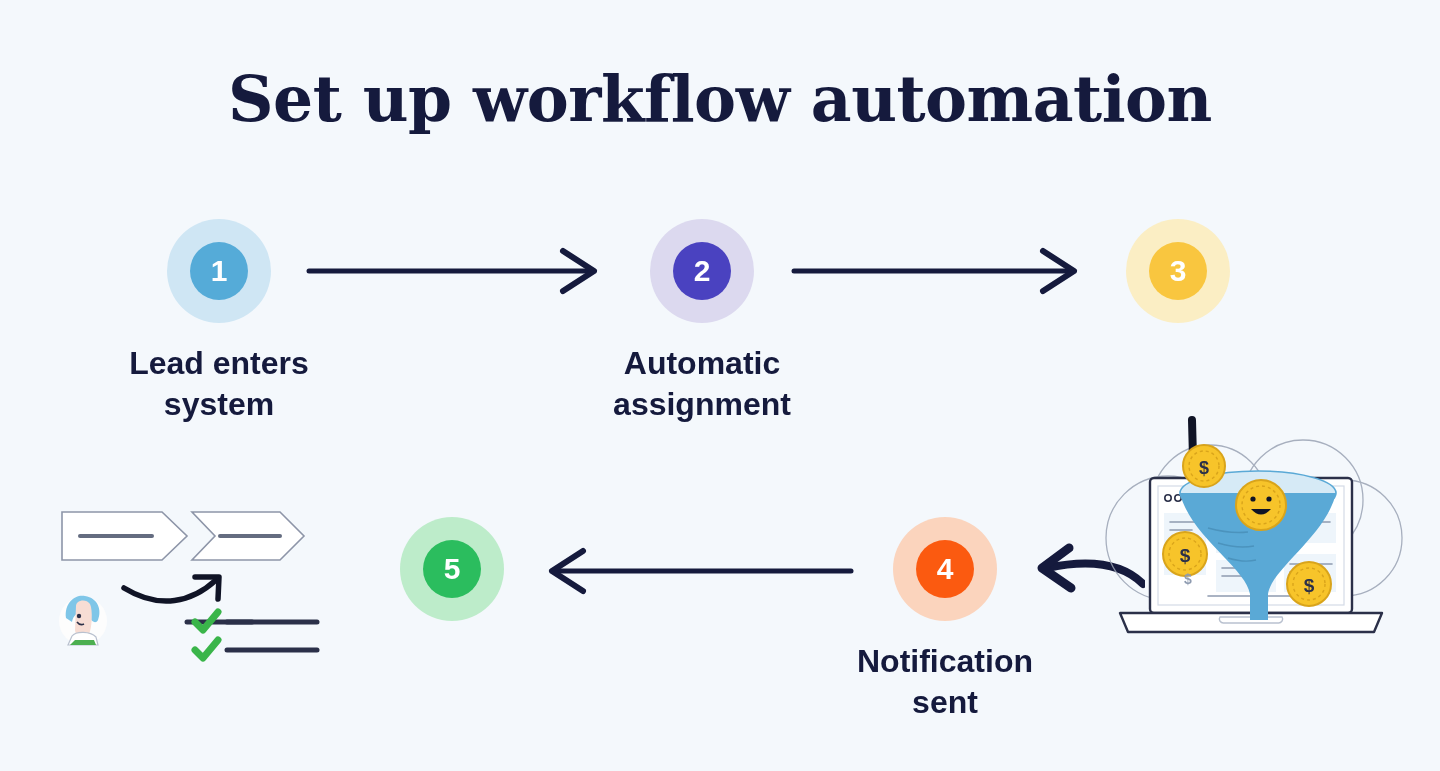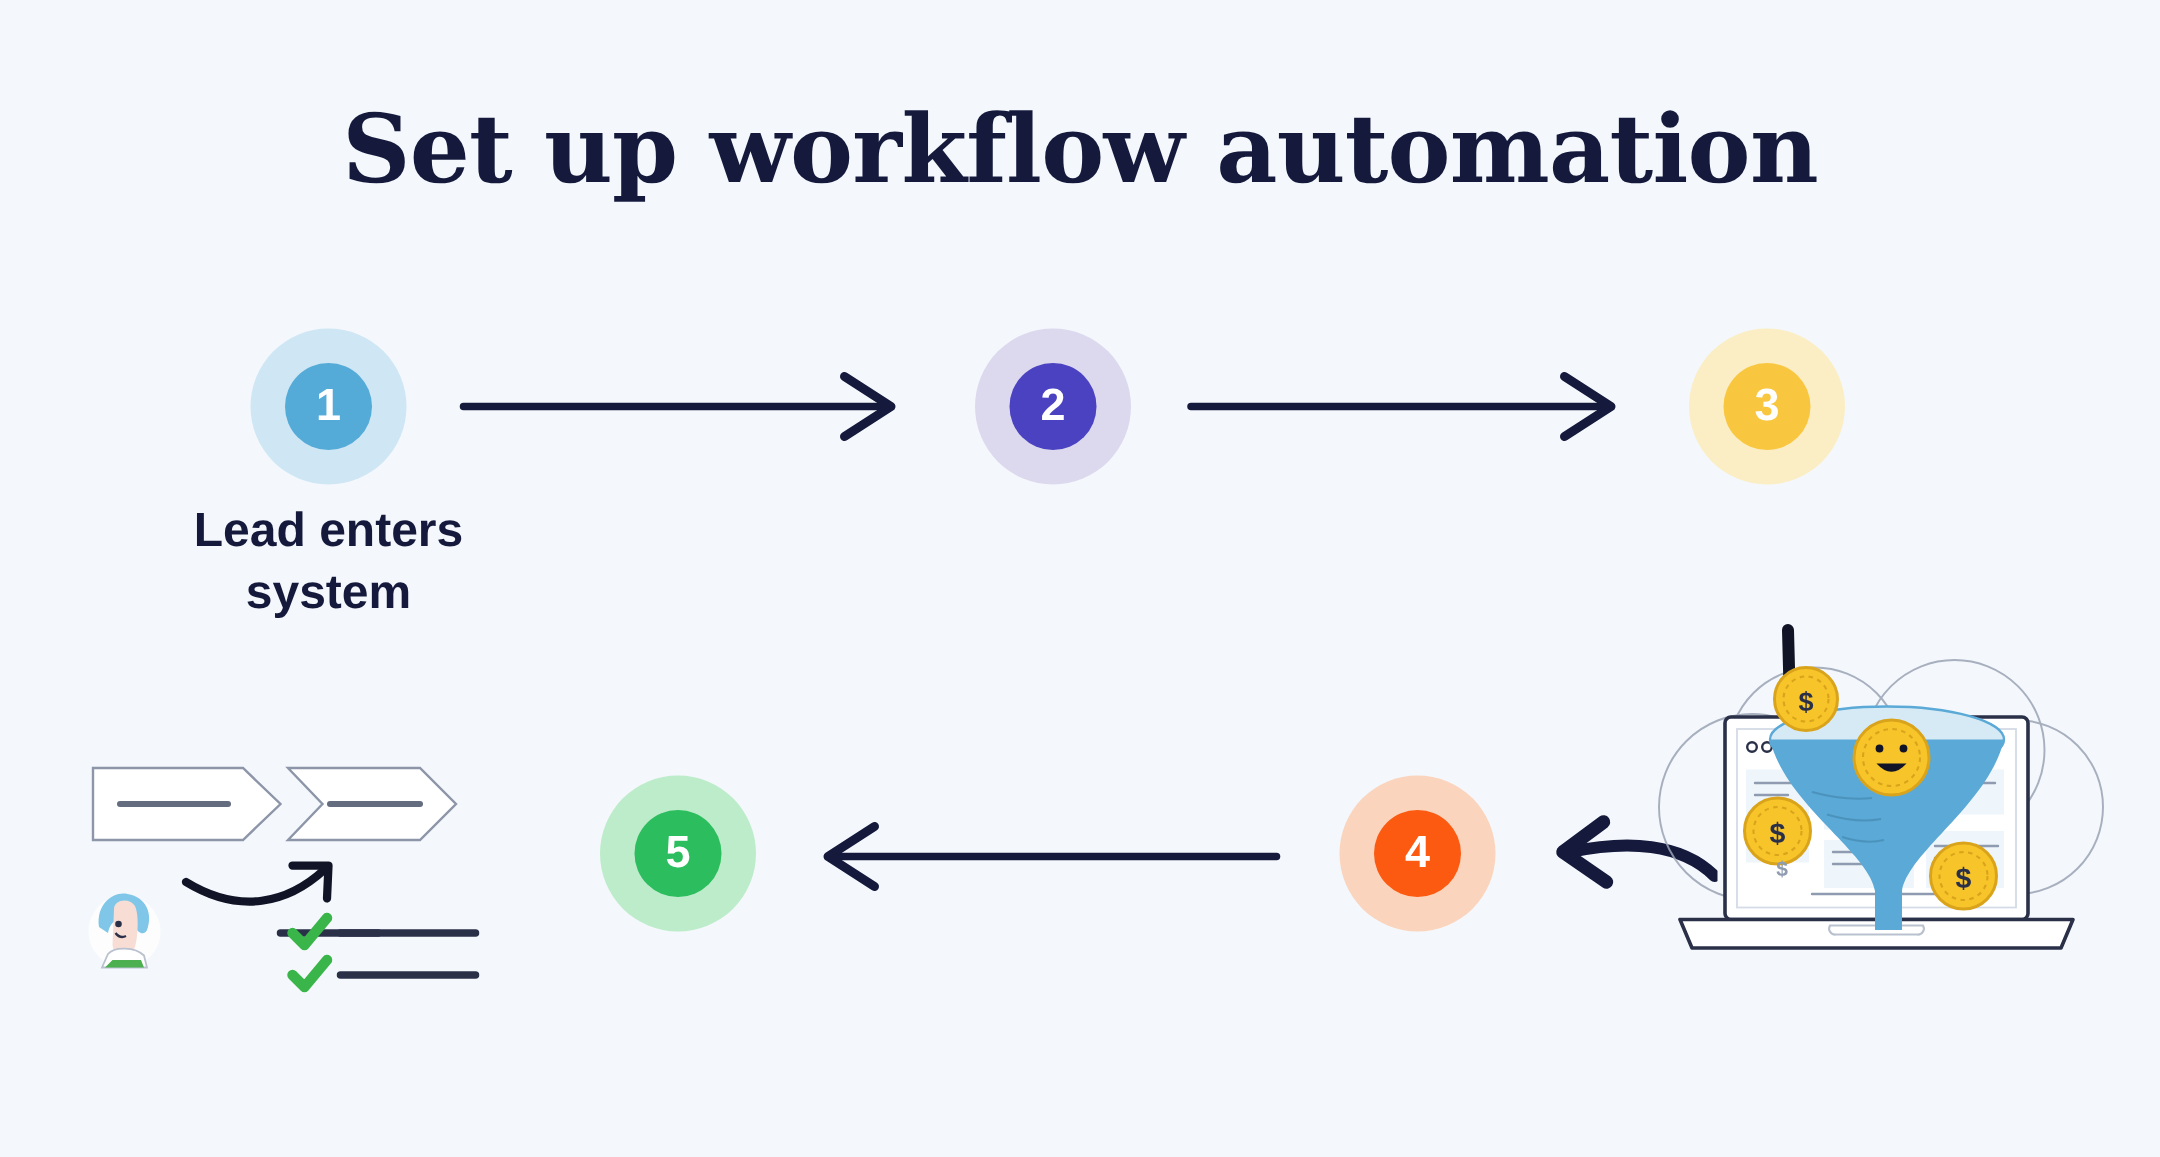--- a/index.html
+++ b/index.html
@@ -59,21 +59,21 @@
     display: flex;
     align-items: center;
     justify-content: center;
     color: #ffffff;
     font-weight: 700;
     font-size: 30px;
     line-height: 1;
     font-family: "Liberation Sans", sans-serif;
   }
   .step-label {
-    margin-top: 10px;
+    margin-top: 20px;
     font-weight: 700;
     font-size: 32px;
     line-height: 1.28;
     color: #151a3d;
     font-family: "Liberation Sans", sans-serif;
     white-space: pre-line;
   }
 
   
   .arrow { position: absolute; }
@@ -117,36 +117,39 @@
     <div class="step-label">Lead enters
 system</div>
   </div>
 
   <div class="step" style="left:702px; top:219px;">
     <div class="halo" style="background:#dcd9ef;">
       <div class="bubble" style="background:#4a42c0;">
         <span>2</span>
       </div>
     </div>
+    <div class="step-label">Automatic
+assignment</div>
   </div>
 
   <div class="step" style="left:1178px; top:219px;">
     <div class="halo" style="background:#fbeec4;">
       <div class="bubble" style="background:#f9c63f;">
         <span>3</span>
       </div>
     </div>
   </div>
 
   <div class="step" style="left:945px; top:517px;">
     <div class="halo" style="background:#fbd4bd;">
       <div class="bubble" style="background:#fb5a10;">
         <span>4</span>
       </div>
     </div>
+    <div class="step-label">Notification sent</div>
   </div>
 
   <div class="step" style="left:452px; top:517px;">
     <div class="halo" style="background:#bdecca;">
       <div class="bubble" style="background:#2bbd5e;">
         <span>5</span>
       </div>
     </div>
   </div>
 

